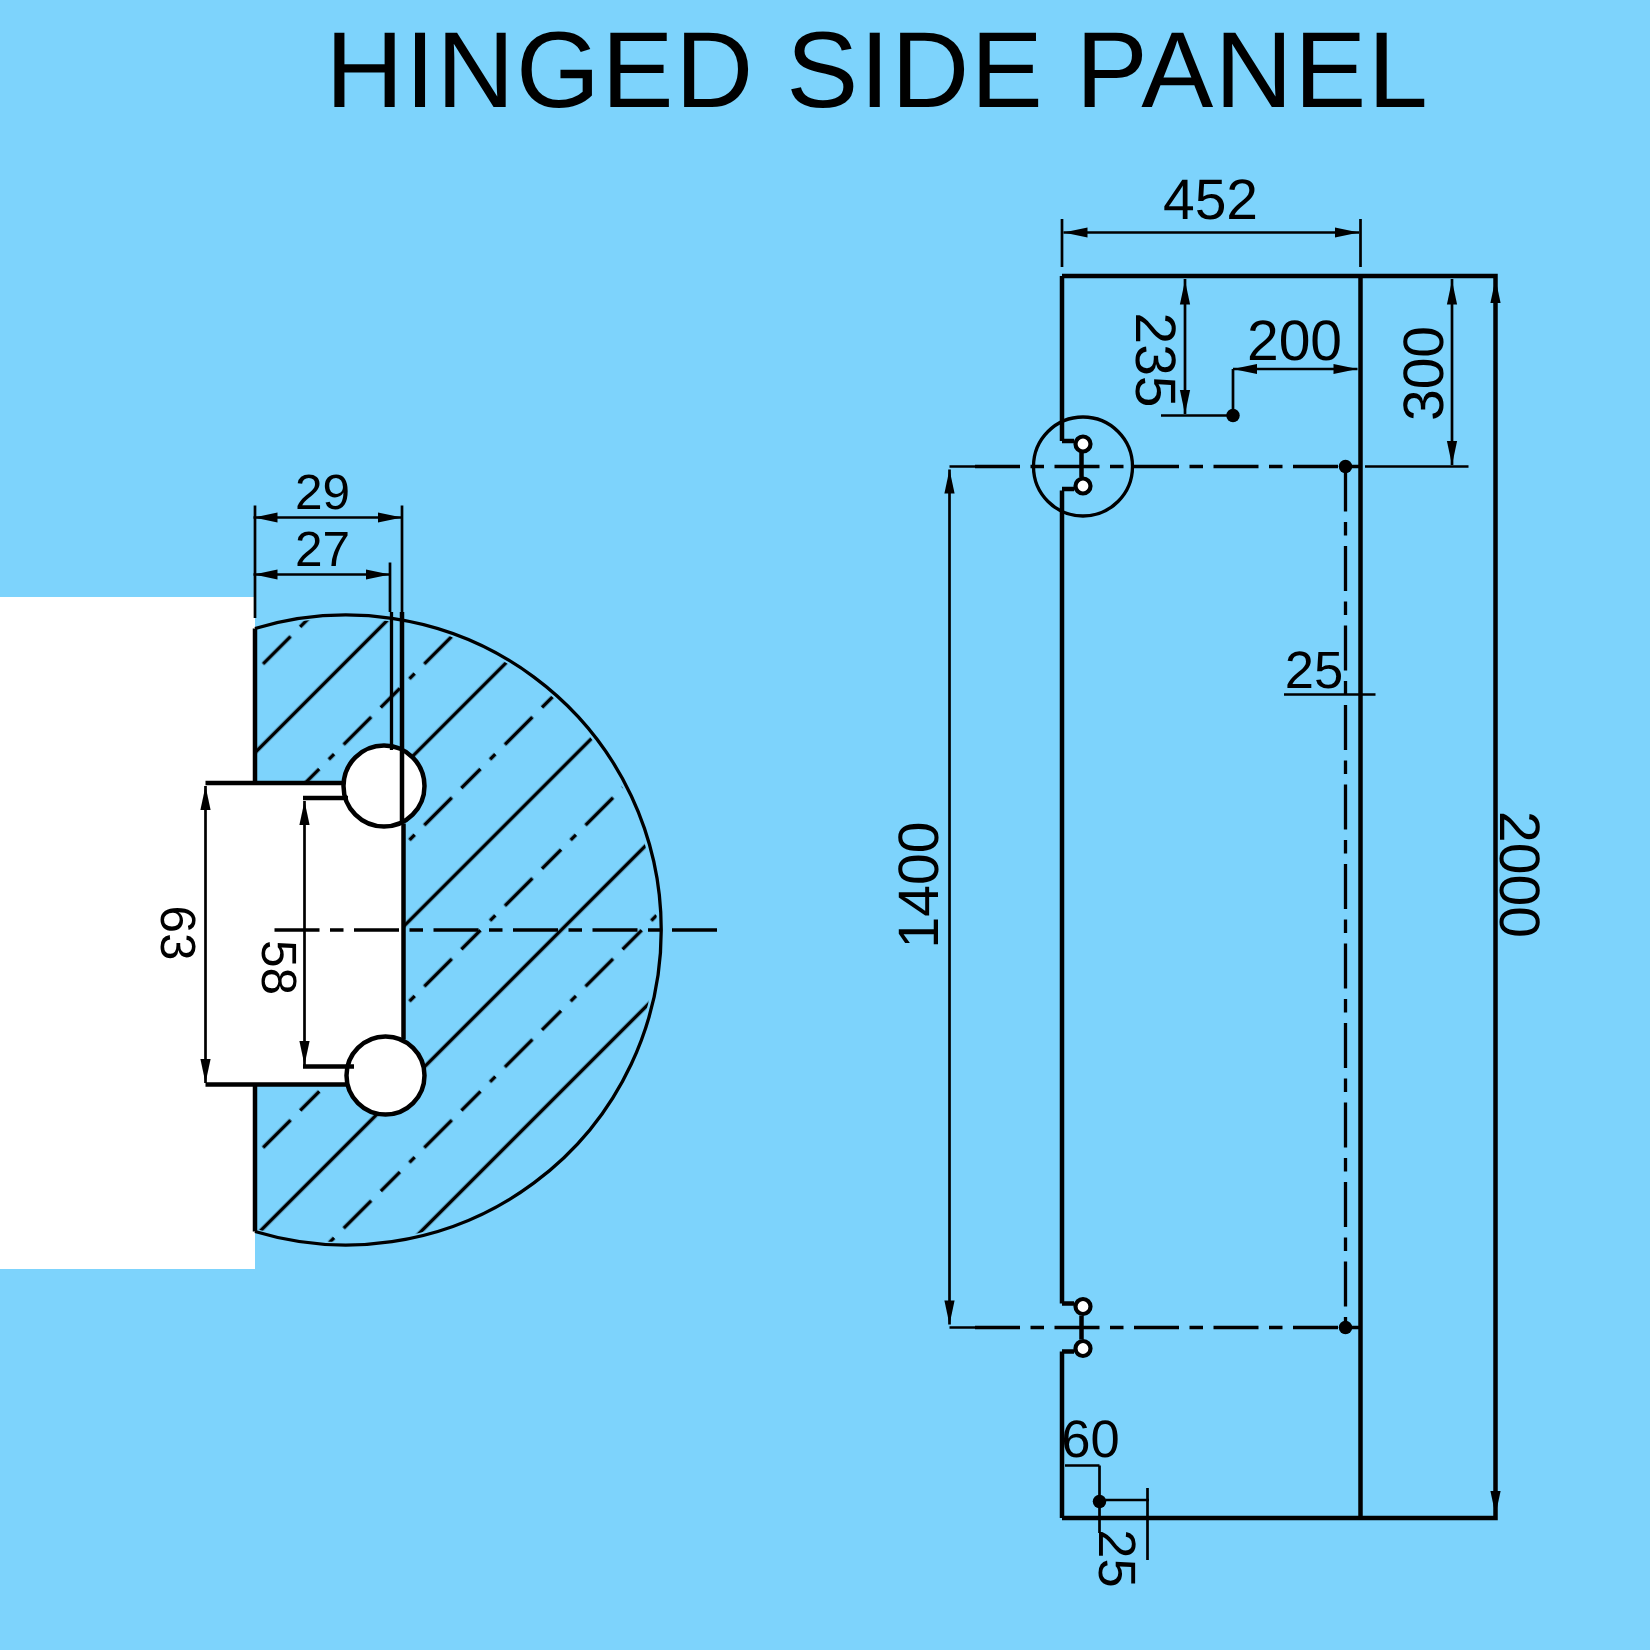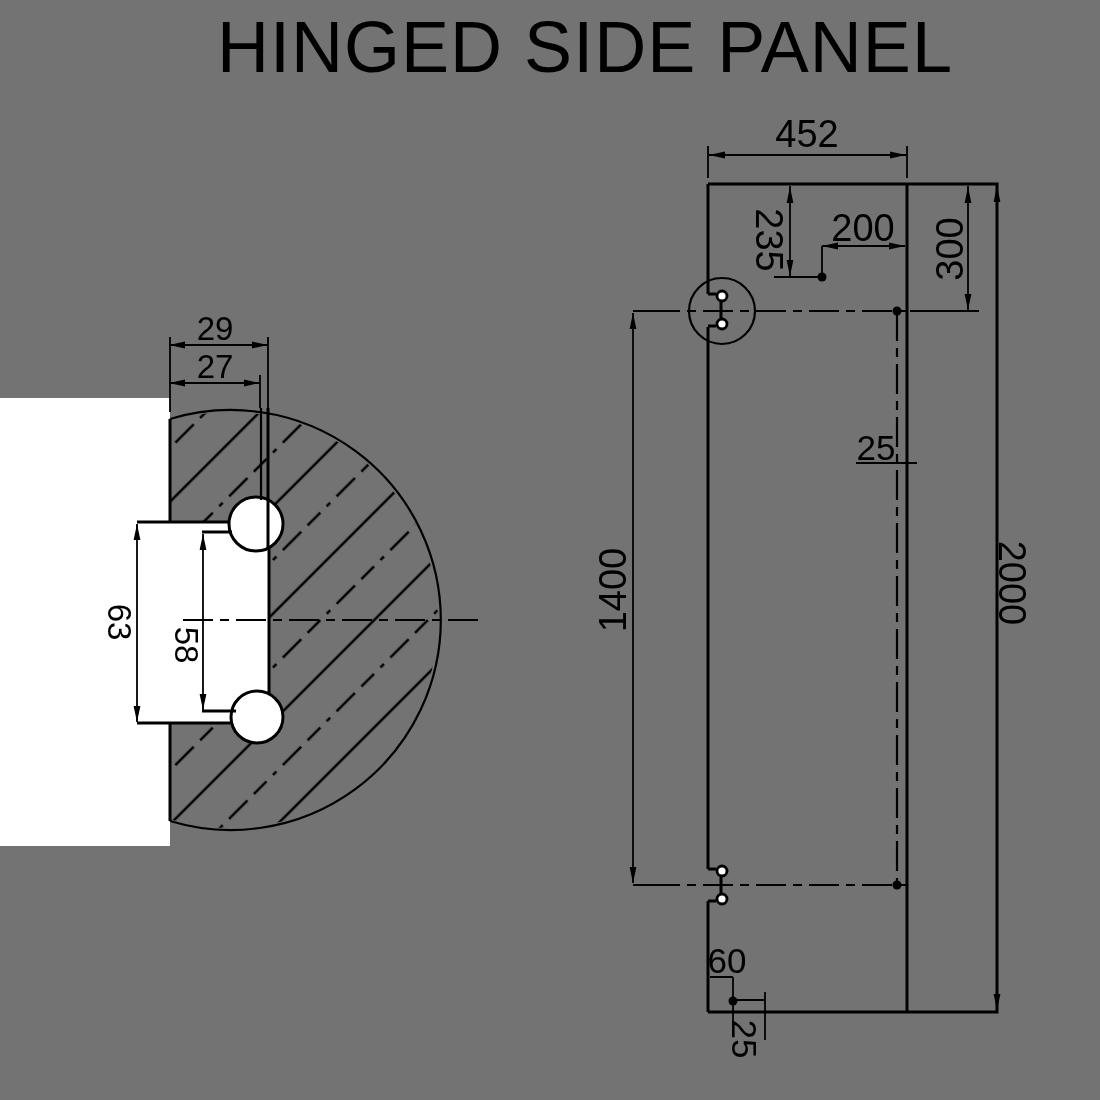--- a/index.html
+++ b/index.html
@@ -1,16 +1,16 @@
 <!DOCTYPE html>
 <html><head>
 <meta charset="utf-8">
 <style>
   html,body{margin:0;padding:0;background:#ffffff;}
-  .page{position:relative;width:1100px;height:1100px;background:#737373;overflow:hidden;
+  .page{position:relative;width:1100px;height:1100px;background:#7dd3fc;overflow:hidden;
         font-family:"Liberation Sans", sans-serif;}
   svg{display:block;}
   text{fill:#000000;font-family:"Liberation Sans", sans-serif;}
   .title{font-size:72px;letter-spacing:1px;}
   .dim{font-size:38px;}
   .dim-s{font-size:35px;}
   .dim-l{font-size:33px;}
   .geo{stroke:#000;stroke-width:3;fill:none;}
   .geo2{stroke:#000;stroke-width:2.2;fill:none;}
   .thin{stroke:#000;stroke-width:1.8;fill:none;}

